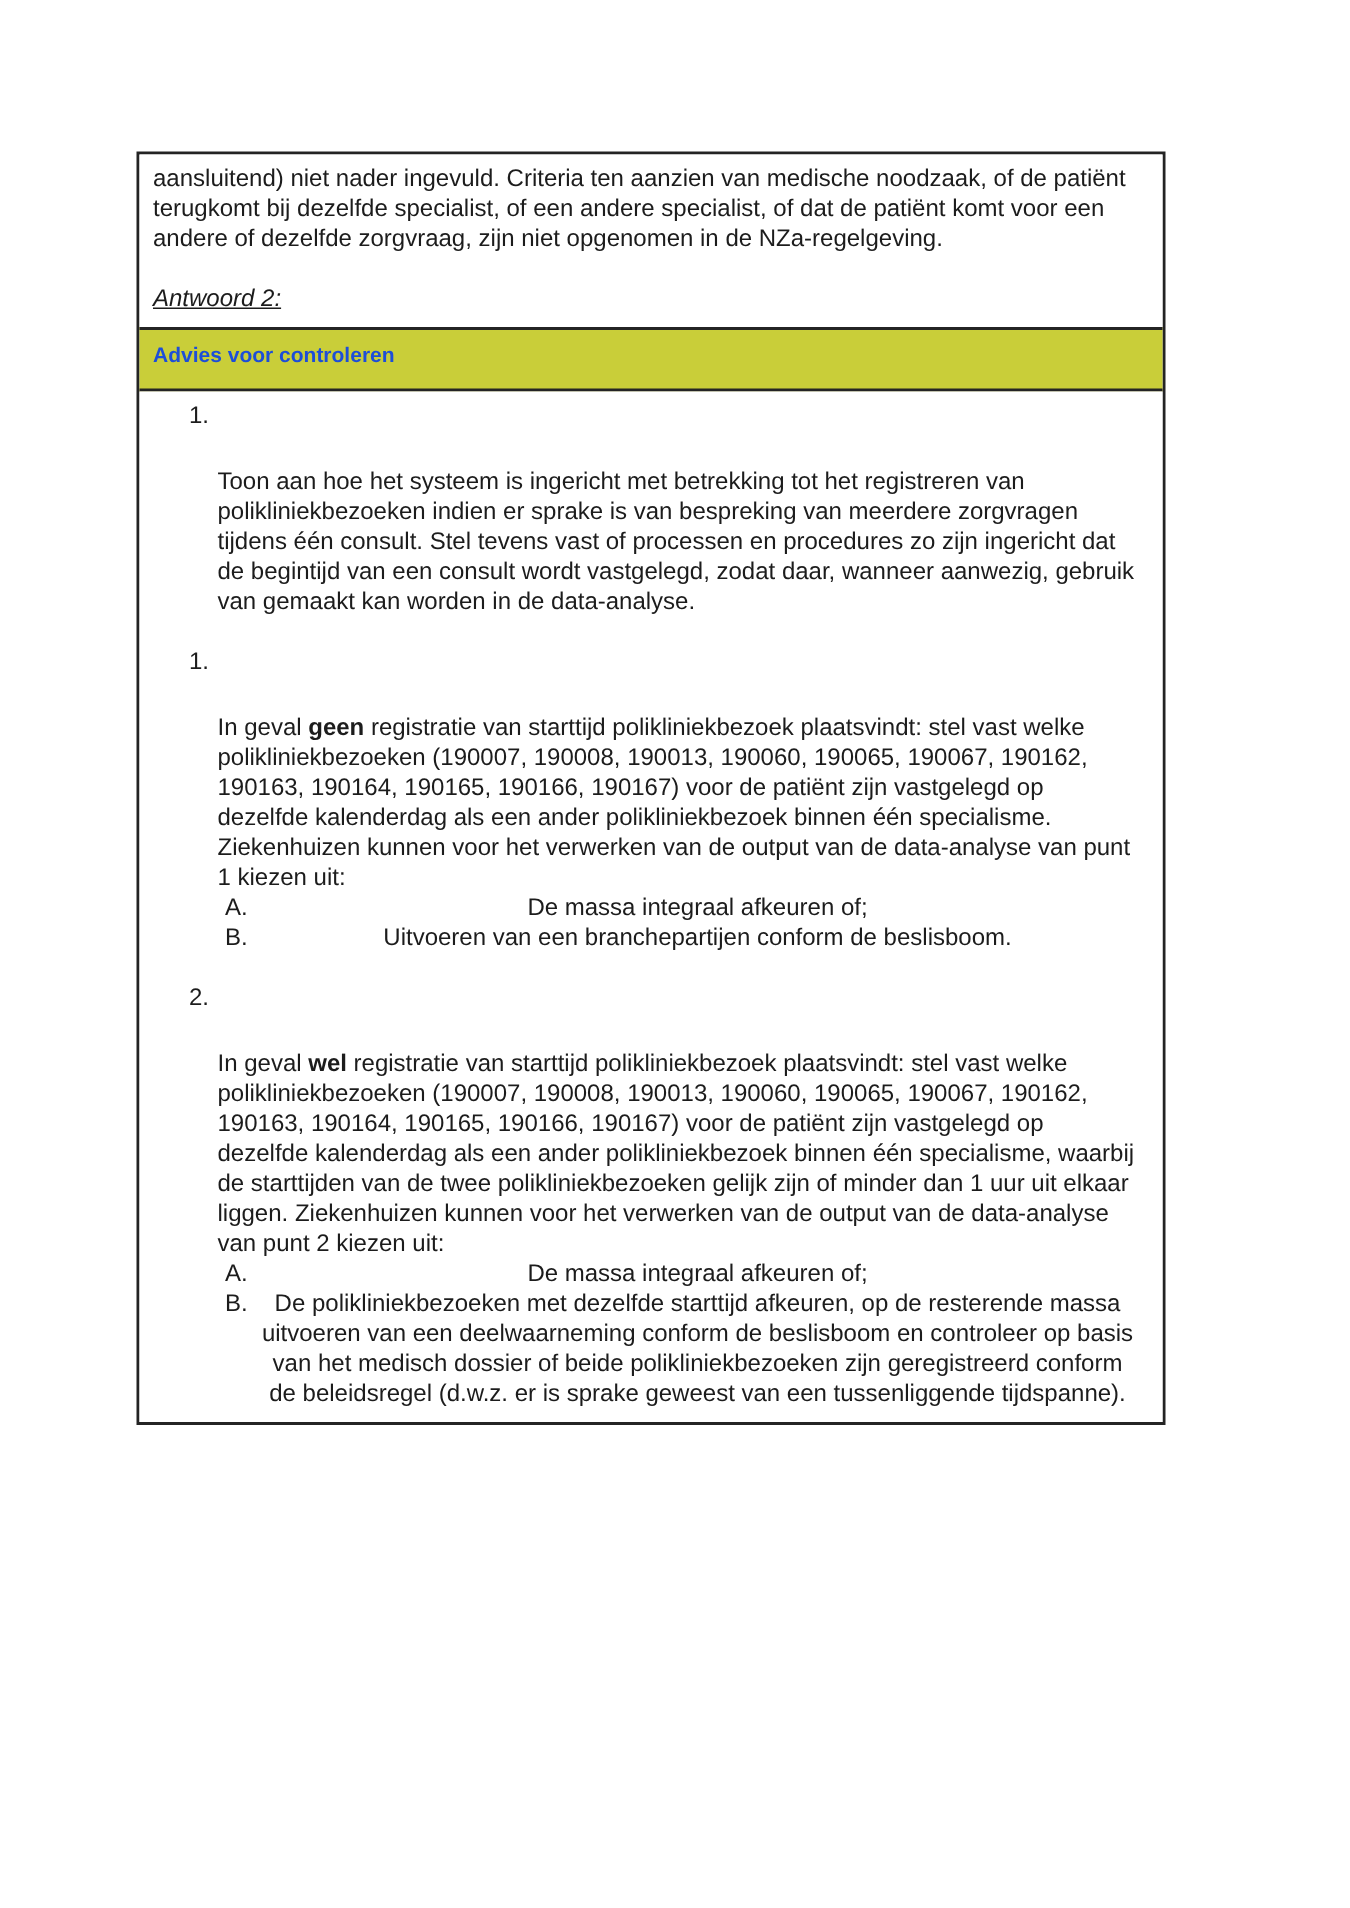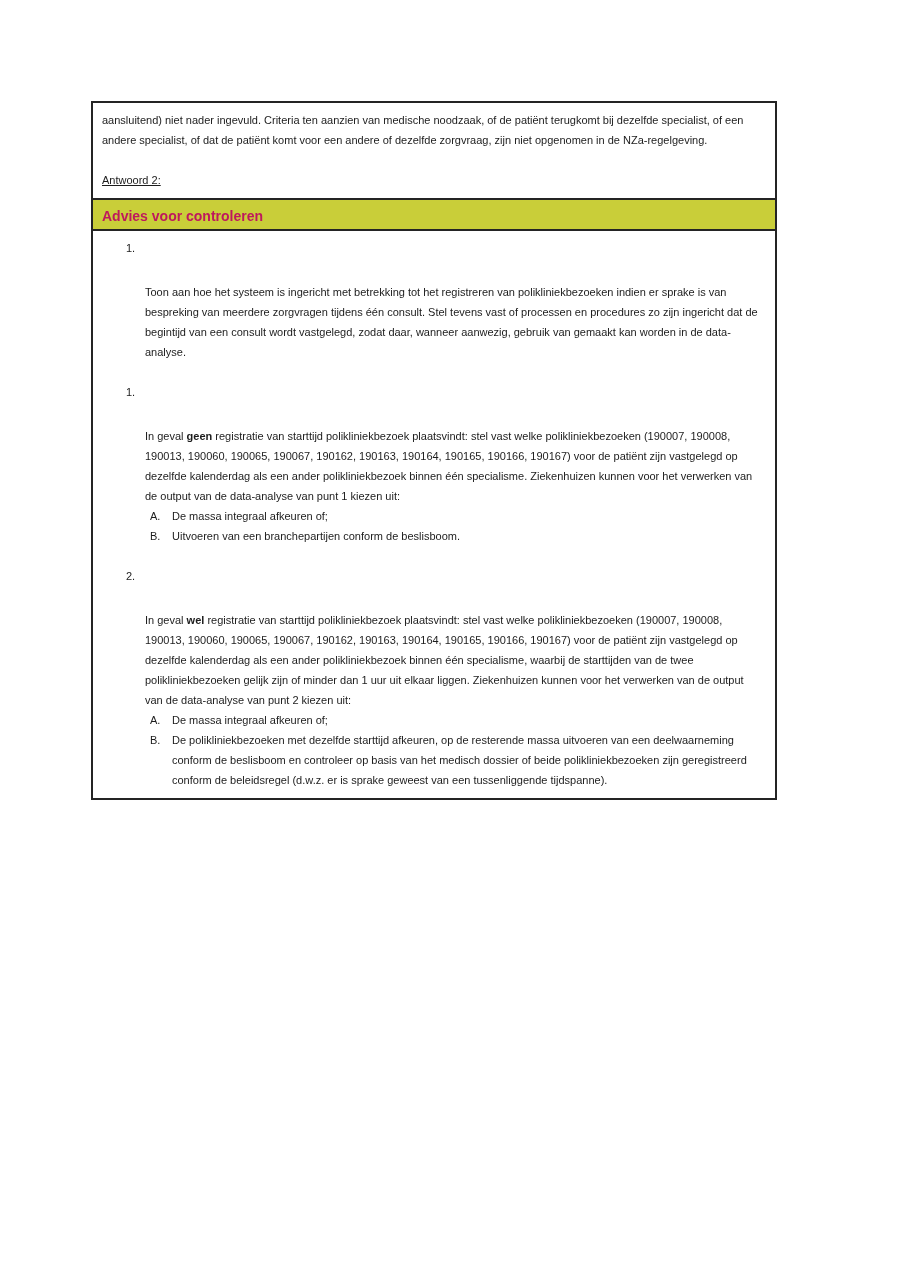--- a/index.html
+++ b/index.html
@@ -18,46 +18,46 @@
   .doc-table {
     position: absolute;
     left: 91px;
     top: 101px;
     width: 682px;
     border: 2px solid #242424;
     background: #ffffff;
   }
   .cell {
     padding: 7px 17px 8px 9px;
-    font-size: 11px;
+    font-size: 16px;
     line-height: 20px;
     background: #ffffff;
   }
   .cell p {
     margin: 0;
   }
   .gap-after { margin-bottom: 20px !important; }
   .header-bar {
     background: #c9ce39;
     border-top: 2px solid #242424;
     border-bottom: 2px solid #242424;
-    padding: 6px 9px 3px 9px;
+    padding: 6px 9px 13px 9px;
     font-size: 14px;
     line-height: 20px;
     font-weight: bold;
-    color: #be185d;
+    color: #1d4ed8;
   }
   .bold { font-weight: bold; }
-  .iu { text-decoration: underline; text-align: center; }
+  .iu { font-style: italic; text-decoration: underline; text-align: center; }
   .li1 { display: flex; margin: 0; }
   .li1 > .marker { flex: 0 0 19px; margin-left: 24px; }
   .li1 > .body { flex: 1; margin-top: 44px; }
   .li2 { display: flex; margin: 0; }
   .li2 > .marker { flex: 0 0 22px; margin-left: 5px; }
-  .li2 > .body { flex: 1; }
+  .li2 > .body { flex: 1; text-align: center; }
 </style>
 </head>
 <body>
 
 <div class="page">
   <div class="doc-table">
 
     <div class="cell">
       <p class="gap-after">aansluitend) niet nader ingevuld. Criteria ten aanzien van medische noodzaak, of de patiënt terugkomt bij dezelfde specialist, of een andere specialist, of dat de patiënt komt voor een andere of dezelfde zorgvraag, zijn niet opgenomen in de NZa-regelgeving.</p>
       <p><span class="iu">Antwoord 2:</span></p>

